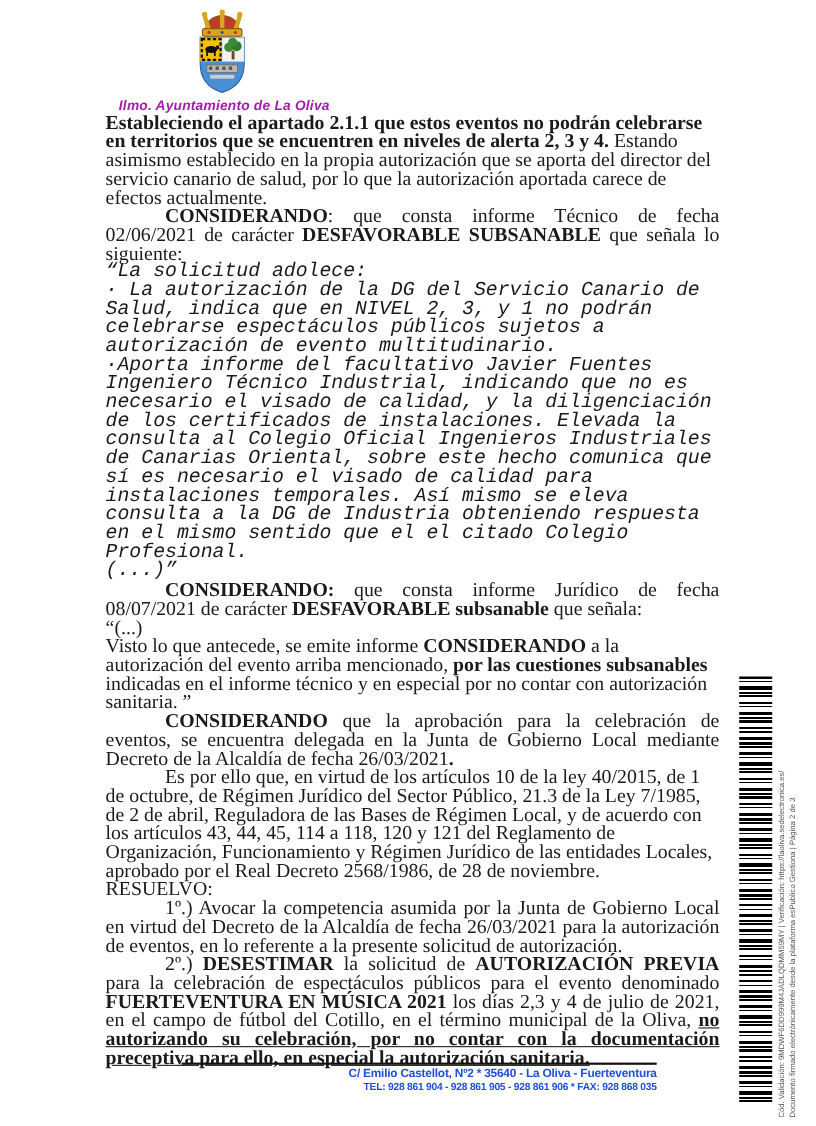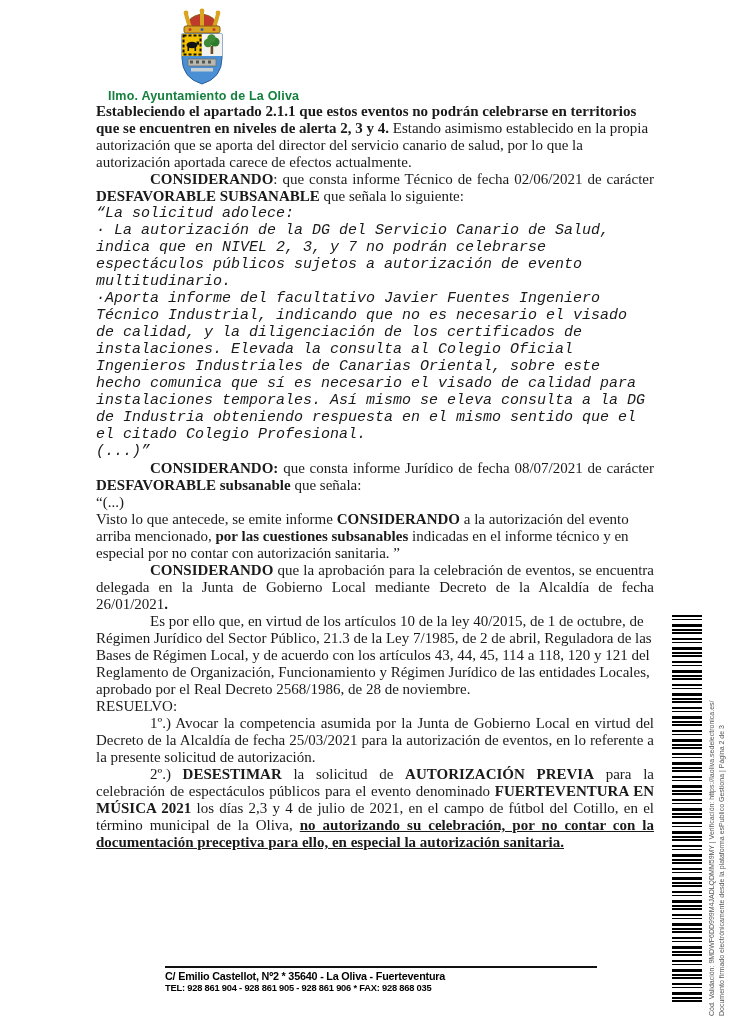--- a/index.html
+++ b/index.html
@@ -1,35 +1,35 @@
 <!DOCTYPE html>
 <html><head>
 <meta charset="utf-8">
 <style>
   html,body{margin:0;padding:0;background:#ffffff;}
   .page{position:relative;width:742px;height:1024px;background:#fff;overflow:hidden;
         font-family:"Liberation Serif", serif;color:#1a1a1a;}
   .content{position:absolute;left:96px;top:8px;width:558px;}
   .emblem{margin-left:78px;display:block;}
   .org-name{font-family:"Liberation Sans", sans-serif;font-weight:bold;
-            font-size:12.5px;margin:3px 0 0 12px;letter-spacing:0.2px;color:#15803d;}
-  p.para{margin:0;font-size:15px;line-height:17px;}
+            font-size:12.5px;margin:3px 0 0 12px;letter-spacing:0.2px;color:#a21caf;font-style:italic;}
+  p.para{margin:0;font-size:18px;line-height:17px;}
   .just{text-align:justify;}
   .ind{text-indent:54px;}
   .it{font-style:italic;font-family:Liberation Mono, monospace;}
   .b{font-weight:bold;}
   .bu{font-weight:bold;text-decoration:underline;}
   .blockline{display:block;}
   .mt4{margin-top:4px;} .mt11{margin-top:11px;} .mt12{margin-top:12px;}
   .mt13{margin-top:13px;} .mt14{margin-top:14px;} .mt17{margin-top:17px;}
   .mt20{margin-top:20px;} .mt27{margin-top:27px;}
   .resuelvo{margin-left:54px;font-weight:normal;}
   .footer{position:absolute;left:165px;top:966px;width:432px;
-          border-top:2.5px solid #111;text-align:left;
-          font-family:"Liberation Sans", sans-serif;font-weight:bold;color:#000000;}
+          border-top:2.5px solid #111;text-align:right;
+          font-family:"Liberation Sans", sans-serif;font-weight:bold;color:#1d4ed8;}
   .footer .address{font-size:10.8px;letter-spacing:-0.2px;margin-top:2px;}
   .footer .phones{font-size:9.3px;letter-spacing:-0.2px;margin-top:1px;}
   .barcode{position:absolute;left:672px;top:615px;width:30px;height:388px;
     background:repeating-linear-gradient(to bottom,
       #000 0px,#000 2px,#fff 2px,#fff 4px,
       #000 4px,#000 5px,#fff 5px,#fff 9px,
       #000 9px,#000 12px,#fff 12px,#fff 14px,
       #000 14px,#000 16px,#fff 16px,#fff 17px,
       #000 17px,#000 19px,#fff 19px,#fff 23px);}
   .vtext{position:absolute;left:707px;top:1016px;width:400px;
@@ -80,38 +80,38 @@
 
     <div class="org-name">Ilmo. Ayuntamiento de La Oliva</div>
 
     <p class="para mt4"><span class="b">Estableciendo el apartado 2.1.1 que estos eventos no podrán celebrarse en territorios que se encuentren en niveles de alerta 2, 3 y 4.</span><span> Estando asimismo establecido en la propia autorización que se aporta del director del servicio canario de salud, por lo que la autorización aportada carece de efectos actualmente.</span></p>
 
     <p class="para just ind mt27"><span class="b">CONSIDERANDO</span><span>: que consta informe Técnico de fecha 02/06/2021 de carácter </span><span class="b">DESFAVORABLE SUBSANABLE</span><span> que señala lo siguiente:</span></p>
 
     <p class="para it mt14">“La solicitud adolece:</p>
 
     <p class="para it mt17">
-        <span class="blockline">· La autorización de la DG del Servicio Canario de Salud, indica que en NIVEL 2, 3, y 7 no podrán celebrarse espectáculos públicos sujetos a autorización de evento multitudinario.</span>
+        <span class="blockline">· La autorización de la DG del Servicio Canario de Salud, indica que en NIVEL 2, 3, y 1 no podrán celebrarse espectáculos públicos sujetos a autorización de evento multitudinario.</span>
         <span class="blockline">·Aporta informe del facultativo Javier Fuentes Ingeniero Técnico Industrial, indicando que no es necesario el visado de calidad, y la diligenciación de los certificados de instalaciones. Elevada la consulta al Colegio Oficial Ingenieros Industriales de Canarias Oriental, sobre este hecho comunica que sí es necesario el visado de calidad para instalaciones temporales. Así mismo se eleva consulta a la DG de Industria obteniendo respuesta en el mismo sentido que el el citado Colegio Profesional.</span>
         <span class="blockline">(...)”</span>
       </p>
 
     <p class="para just ind mt17"><span class="b">CONSIDERANDO:</span><span> que consta informe Jurídico de fecha 08/07/2021 de carácter </span><span class="b">DESFAVORABLE subsanable</span><span> que señala:</span></p>
 
     <p class="para mt14">“(...)</p>
 
     <p class="para mt20"><span>Visto lo que antecede, se emite informe </span><span class="b">CONSIDERANDO</span><span> a la autorización del evento arriba mencionado, </span><span class="b">por las cuestiones subsanables</span><span> indicadas en el informe técnico y en especial por no contar con autorización sanitaria. ”</span></p>
 
-    <p class="para just ind mt12"><span class="b">CONSIDERANDO</span><span> que la aprobación para la celebración de eventos, se encuentra delegada en la Junta de Gobierno Local mediante Decreto de la Alcaldía de fecha 26/01/2021</span><span class="b">.</span></p>
+    <p class="para just ind mt12"><span class="b">CONSIDERANDO</span><span> que la aprobación para la celebración de eventos, se encuentra delegada en la Junta de Gobierno Local mediante Decreto de la Alcaldía de fecha 26/03/2021</span><span class="b">.</span></p>
 
     <p class="para ind mt11">Es por ello que, en virtud de los artículos 10 de la ley 40/2015, de 1 de octubre, de Régimen Jurídico del Sector Público, 21.3 de la Ley 7/1985, de 2 de abril, Reguladora de las Bases de Régimen Local, y de acuerdo con los artículos 43, 44, 45, 114 a 118, 120 y 121 del Reglamento de Organización, Funcionamiento y Régimen Jurídico de las entidades Locales, aprobado por el Real Decreto 2568/1986, de 28 de noviembre.</p>
 
     <p class="para resuelvo mt13">RESUELVO:</p>
 
-    <p class="para just ind mt13">1º.)  Avocar la competencia asumida por la Junta de Gobierno Local en virtud del Decreto de la Alcaldía de fecha 25/03/2021 para la autorización de eventos, en lo referente a la presente solicitud de autorización.</p>
+    <p class="para just ind mt13">1º.)  Avocar la competencia asumida por la Junta de Gobierno Local en virtud del Decreto de la Alcaldía de fecha 26/03/2021 para la autorización de eventos, en lo referente a la presente solicitud de autorización.</p>
 
     <p class="para just ind"><span>2º.)  </span><span class="b">DESESTIMAR</span><span> la solicitud de </span><span class="b">AUTORIZACIÓN PREVIA</span><span> para la celebración de espectáculos públicos para el evento denominado </span><span class="b">FUERTEVENTURA EN MÚSICA 2021</span><span> los días 2,3 y 4 de julio de 2021, en el campo de fútbol del Cotillo, en el término municipal de la Oliva, </span><span class="bu">no autorizando su celebración, por no contar con la documentación preceptiva para ello, en especial la autorización sanitaria. </span></p>
   </div>
 
   <div class="footer">
     <div class="address">C/ Emilio Castellot, Nº2 * 35640 - La Oliva - Fuerteventura</div>
     <div class="phones">TEL: 928 861 904 - 928 861 905 - 928 861 906 * FAX: 928 868 035</div>
   </div>
 
   <div class="barcode"></div>

